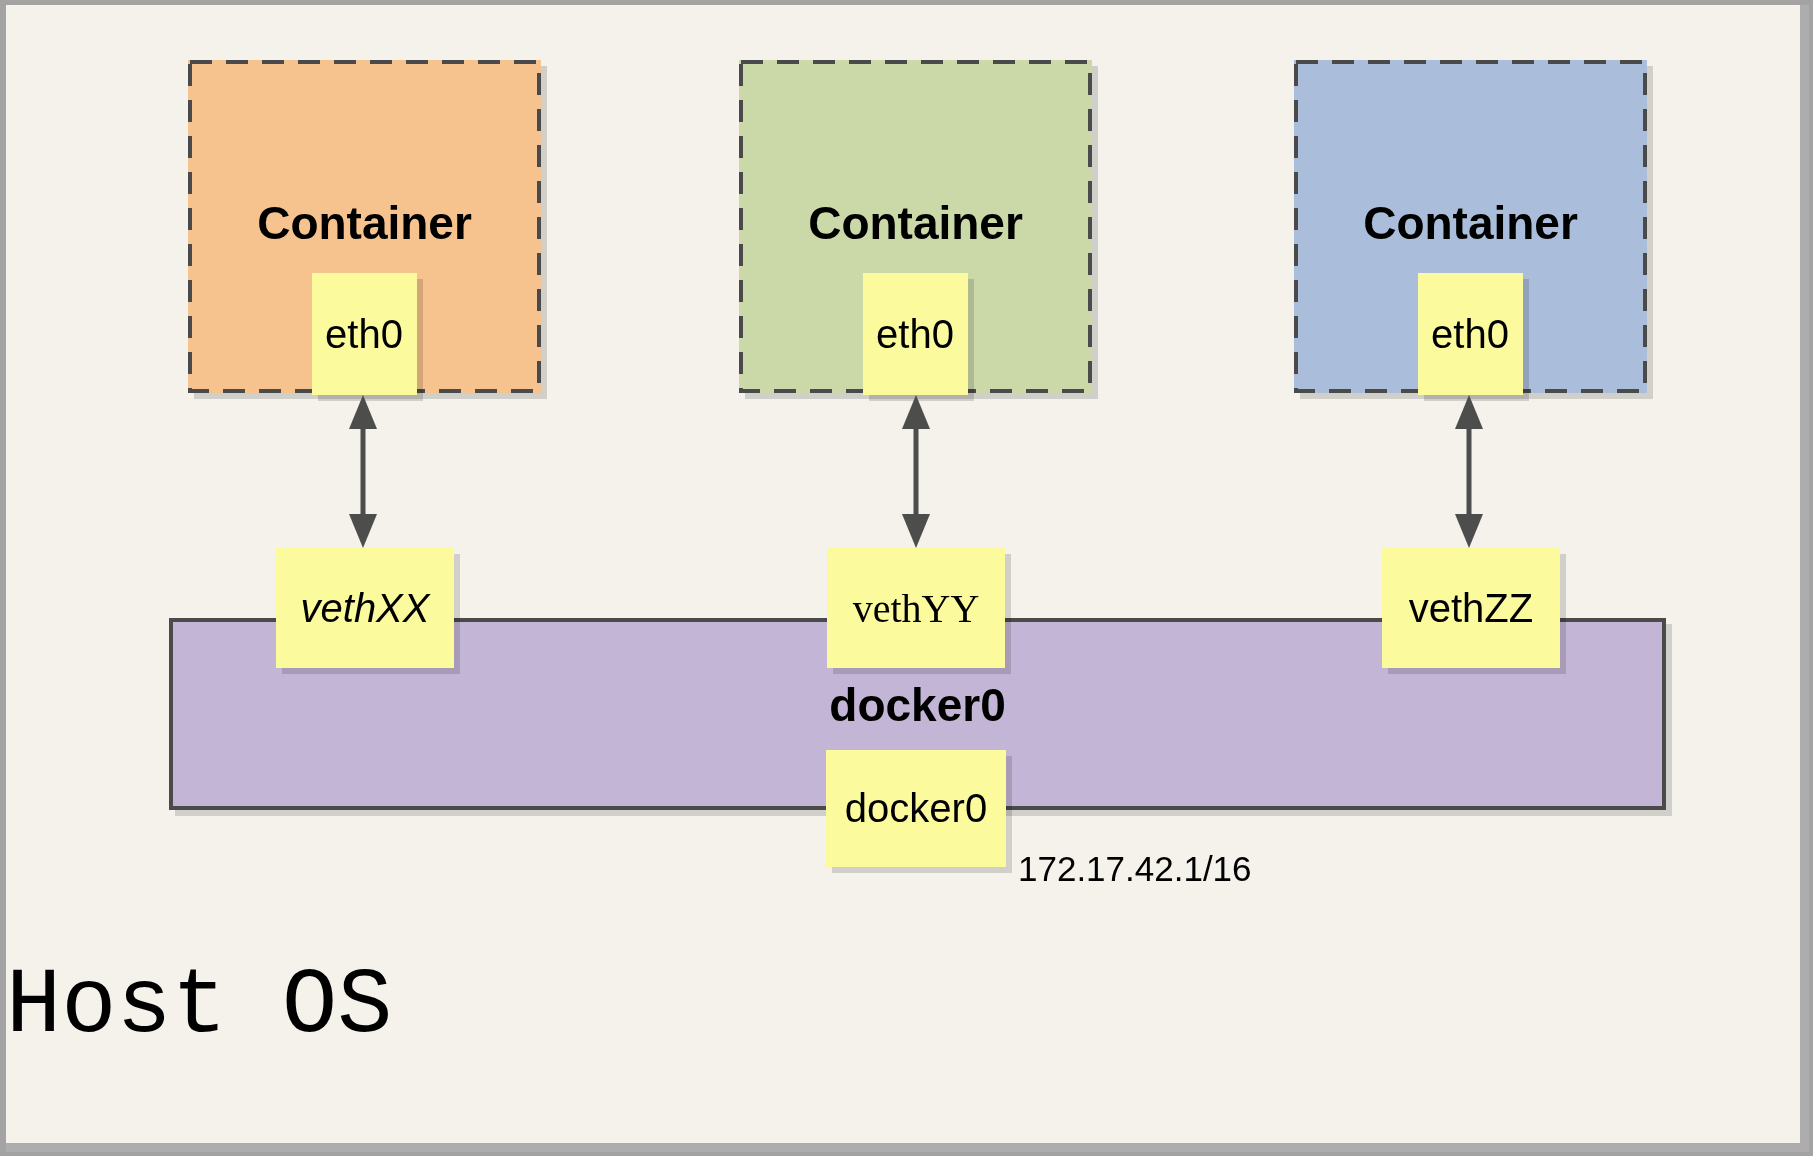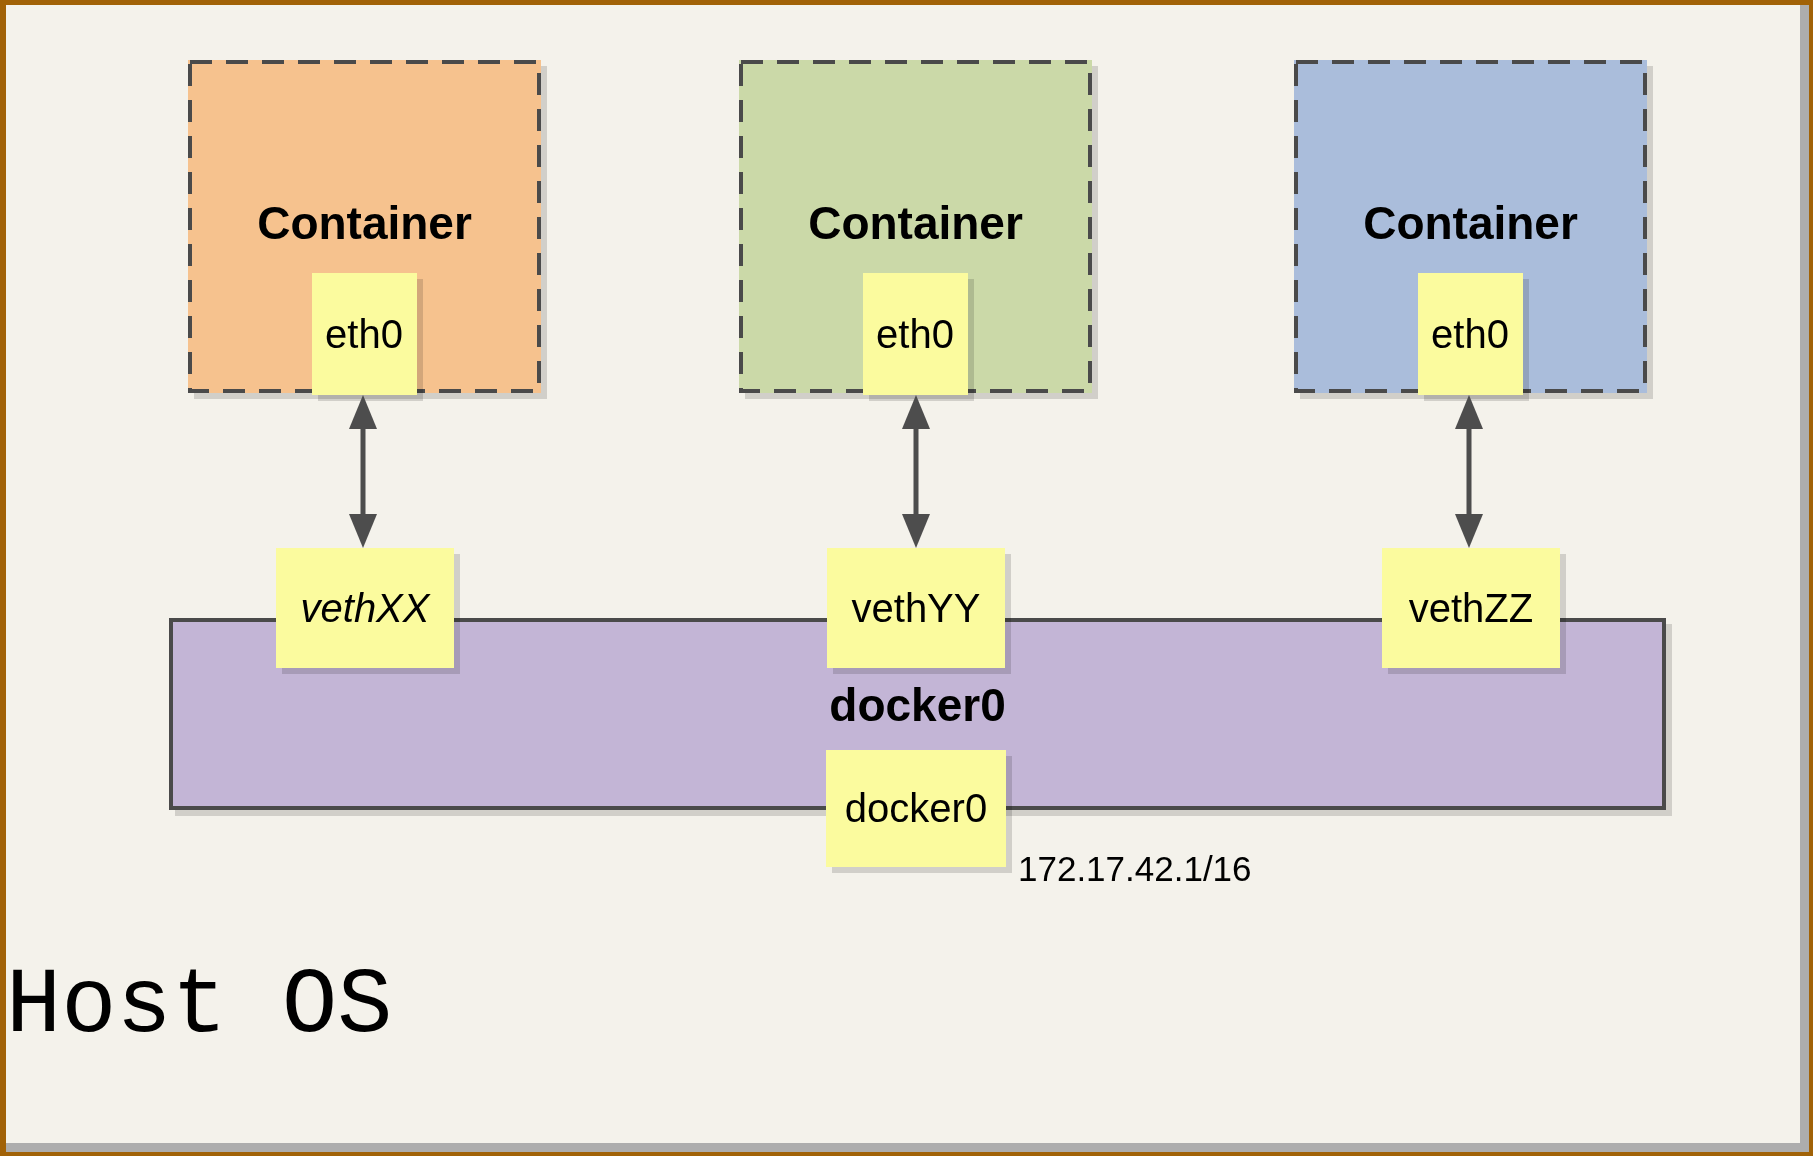--- a/index.html
+++ b/index.html
@@ -1,18 +1,18 @@
 <!DOCTYPE html>
 <html><head>
 <meta charset="utf-8">
 <style>
   html,body{margin:0;padding:0;background:#222;}
   .page{
     width:1813px;height:1156px;box-sizing:border-box;
-    background:#a16207;padding:5px 4px 4px 6px;
+    background:#a3a3a3;padding:5px 4px 4px 6px;
     font-family:"Liberation Sans","DejaVu Sans",sans-serif;
     position:relative;
   }
   .canvas{
     position:relative;width:100%;height:100%;
     background:#F4F2EB;
     box-shadow:inset -9px -9px 0 #ADADAD;
     overflow:hidden;
   }
   
@@ -31,21 +31,21 @@
   
   .note{
     position:absolute;background:#FBFB9E;
     box-shadow:6px 6px 0 rgba(0,0,0,0.14);
     display:flex;align-items:center;justify-content:center;
     font-size:40px;color:#000;
   }
   .eth{left:50%;top:213px;width:105px;height:122px;margin-left:-53px;}
   .veth{top:543px;width:178px;height:120px;z-index:4;}
   .veth-1{left:270px;font-style:italic;}
-  .veth-2{left:821px;}
+  .veth-2{left:821px;font-family:Liberation Serif, serif;}
   .veth-3{left:1376px;align-items:center;}
   .docker0-box{left:820px;top:745px;width:180px;height:117px;z-index:4;}
   
   .arrow{position:absolute;top:390px;width:44px;height:153px;z-index:3;}
   .arrow-1{left:335px;}
   .arrow-2{left:888px;}
   .arrow-3{left:1441px;}
   
   .bridge{
     position:absolute;left:163px;top:613px;width:1497px;height:192px;

